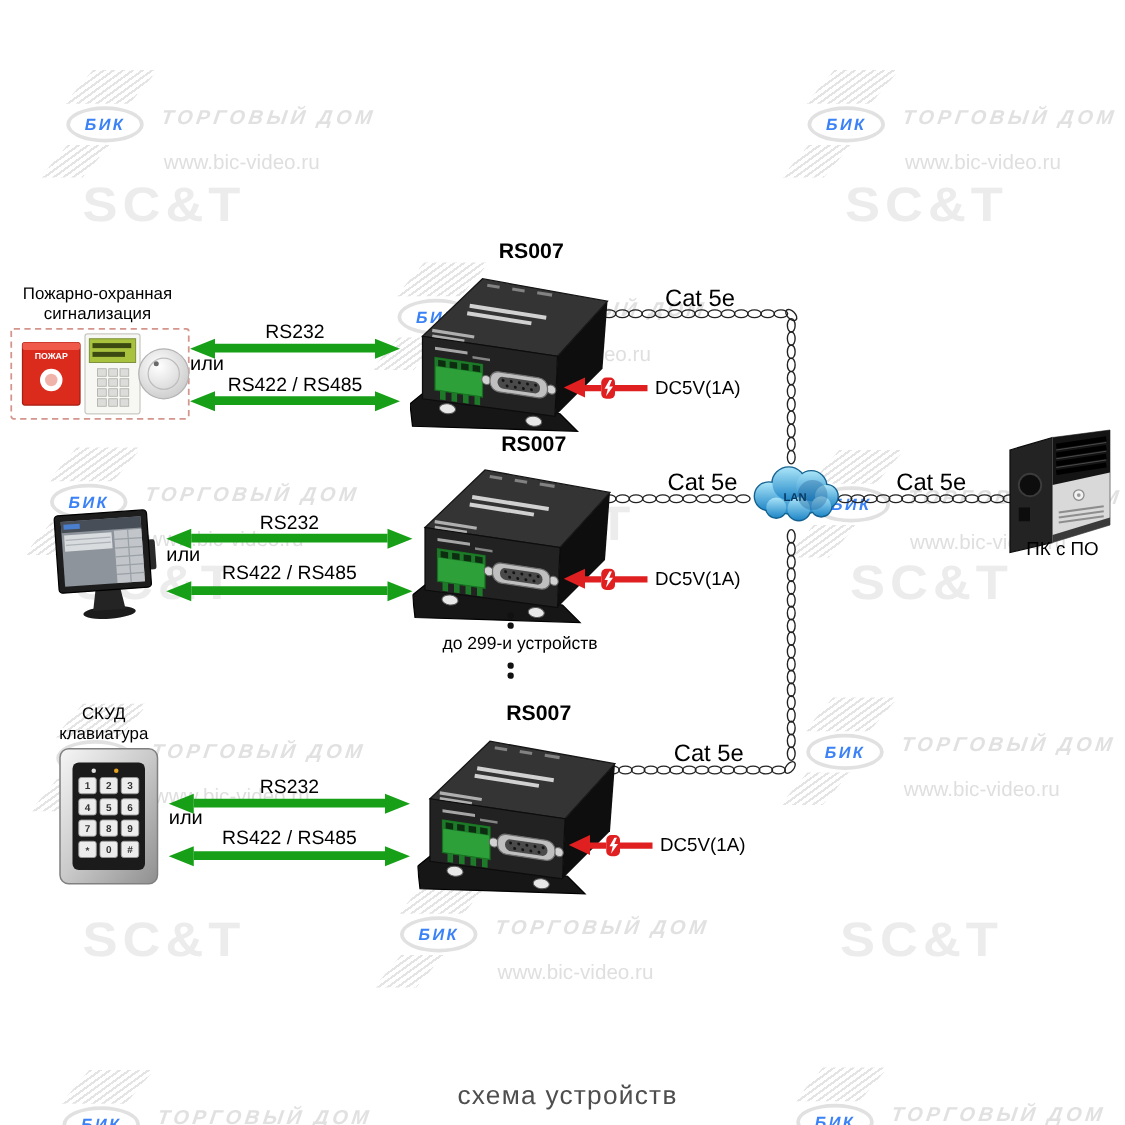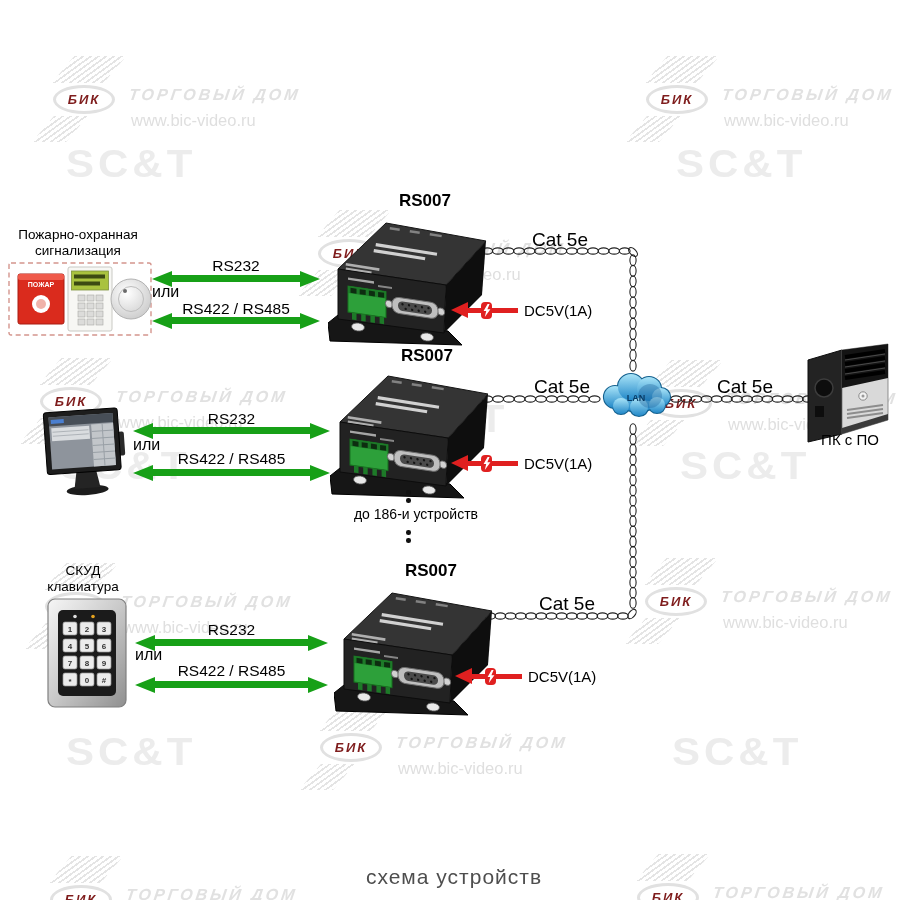--- a/index.html
+++ b/index.html
@@ -9,24 +9,24 @@
 
   
   #wm-layer{position:absolute;inset:0;z-index:0;}
   .wm-tile{position:absolute;width:0;height:0;overflow:visible;}
   .wm-hatch{position:absolute;transform:skewX(-40deg);
     background:repeating-linear-gradient(118deg,#e4e4e4 0 2.6px,rgba(0,0,0,0) 2.6px 6.8px);}
   .wm-h1{left:10px;top:-29px;width:52px;height:27px;}
   .wm-h2{left:-10px;top:31px;width:34px;height:26px;}
   .wm-oval{position:absolute;left:0;top:0;width:62px;height:29px;border:3px solid #e1e1e1;
     border-radius:50%;display:flex;align-items:center;justify-content:center;
-    font-weight:bold;font-style:italic;font-size:13px;letter-spacing:2px;color:#7f1d1d;}
+    font-weight:bold;font-style:italic;font-size:13px;letter-spacing:2px;color:#3b82f6;}
   .wm-company{position:absolute;left:76px;top:1px;font-weight:bold;font-style:italic;
     font-size:16px;letter-spacing:3px;color:#e1e1e1;white-space:nowrap;transform:skewX(-8deg);}
-  .wm-site{position:absolute;left:78px;top:26px;font-size:16.5px;color:#dfdfdf;white-space:nowrap;text-align:right;}
+  .wm-site{position:absolute;left:78px;top:36px;font-size:16.5px;color:#dfdfdf;white-space:nowrap;text-align:right;}
   .wm-sct{position:absolute;z-index:0;font-weight:bold;font-size:42px;letter-spacing:4px;
     color:#ececec;transform:scaleY(.92);white-space:nowrap;}
 
   
   #cables{position:absolute;left:0;top:0;z-index:1;pointer-events:none;}
   #cables ellipse{fill:none;stroke:#222;stroke-width:1.1px;}
   .rs-label{position:absolute;z-index:2;width:80px;text-align:center;
     font-weight:bold;font-size:17px;}
   .cat5{position:absolute;z-index:2;width:70px;text-align:center;font-size:19px;}
   .src-title{position:absolute;z-index:2;text-align:center;font-size:13.5px;line-height:16px;}
@@ -562,19 +562,19 @@
       <line x1="41" y1="66" x2="77" y2="61"></line>
         <line x1="41" y1="70" x2="77" y2="65"></line>
         <line x1="41" y1="74" x2="77" y2="69"></line>
     </g>
     <polygon points="36,84 82,70 82,76 36,90" fill="#3a3a3a"></polygon>
   </svg>
   <div class="pc-label" style="left:804px;top:431px">ПК с ПО</div>
 
   <div class="dot" style="left:406px;top:490px"></div>
   <div class="dot" style="left:406px;top:498px"></div>
-  <div class="chain-note" style="left:340px;top:506px">до 186-и устройств</div>
+  <div class="chain-note" style="left:340px;top:506px">до 299-и устройств</div>
   <div class="dot" style="left:406px;top:530px"></div>
   <div class="dot" style="left:406px;top:538px"></div>
 
   <div class="caption" style="left:304px;top:865px">схема устройств</div>
 
 </div>
 
 </body></html>

